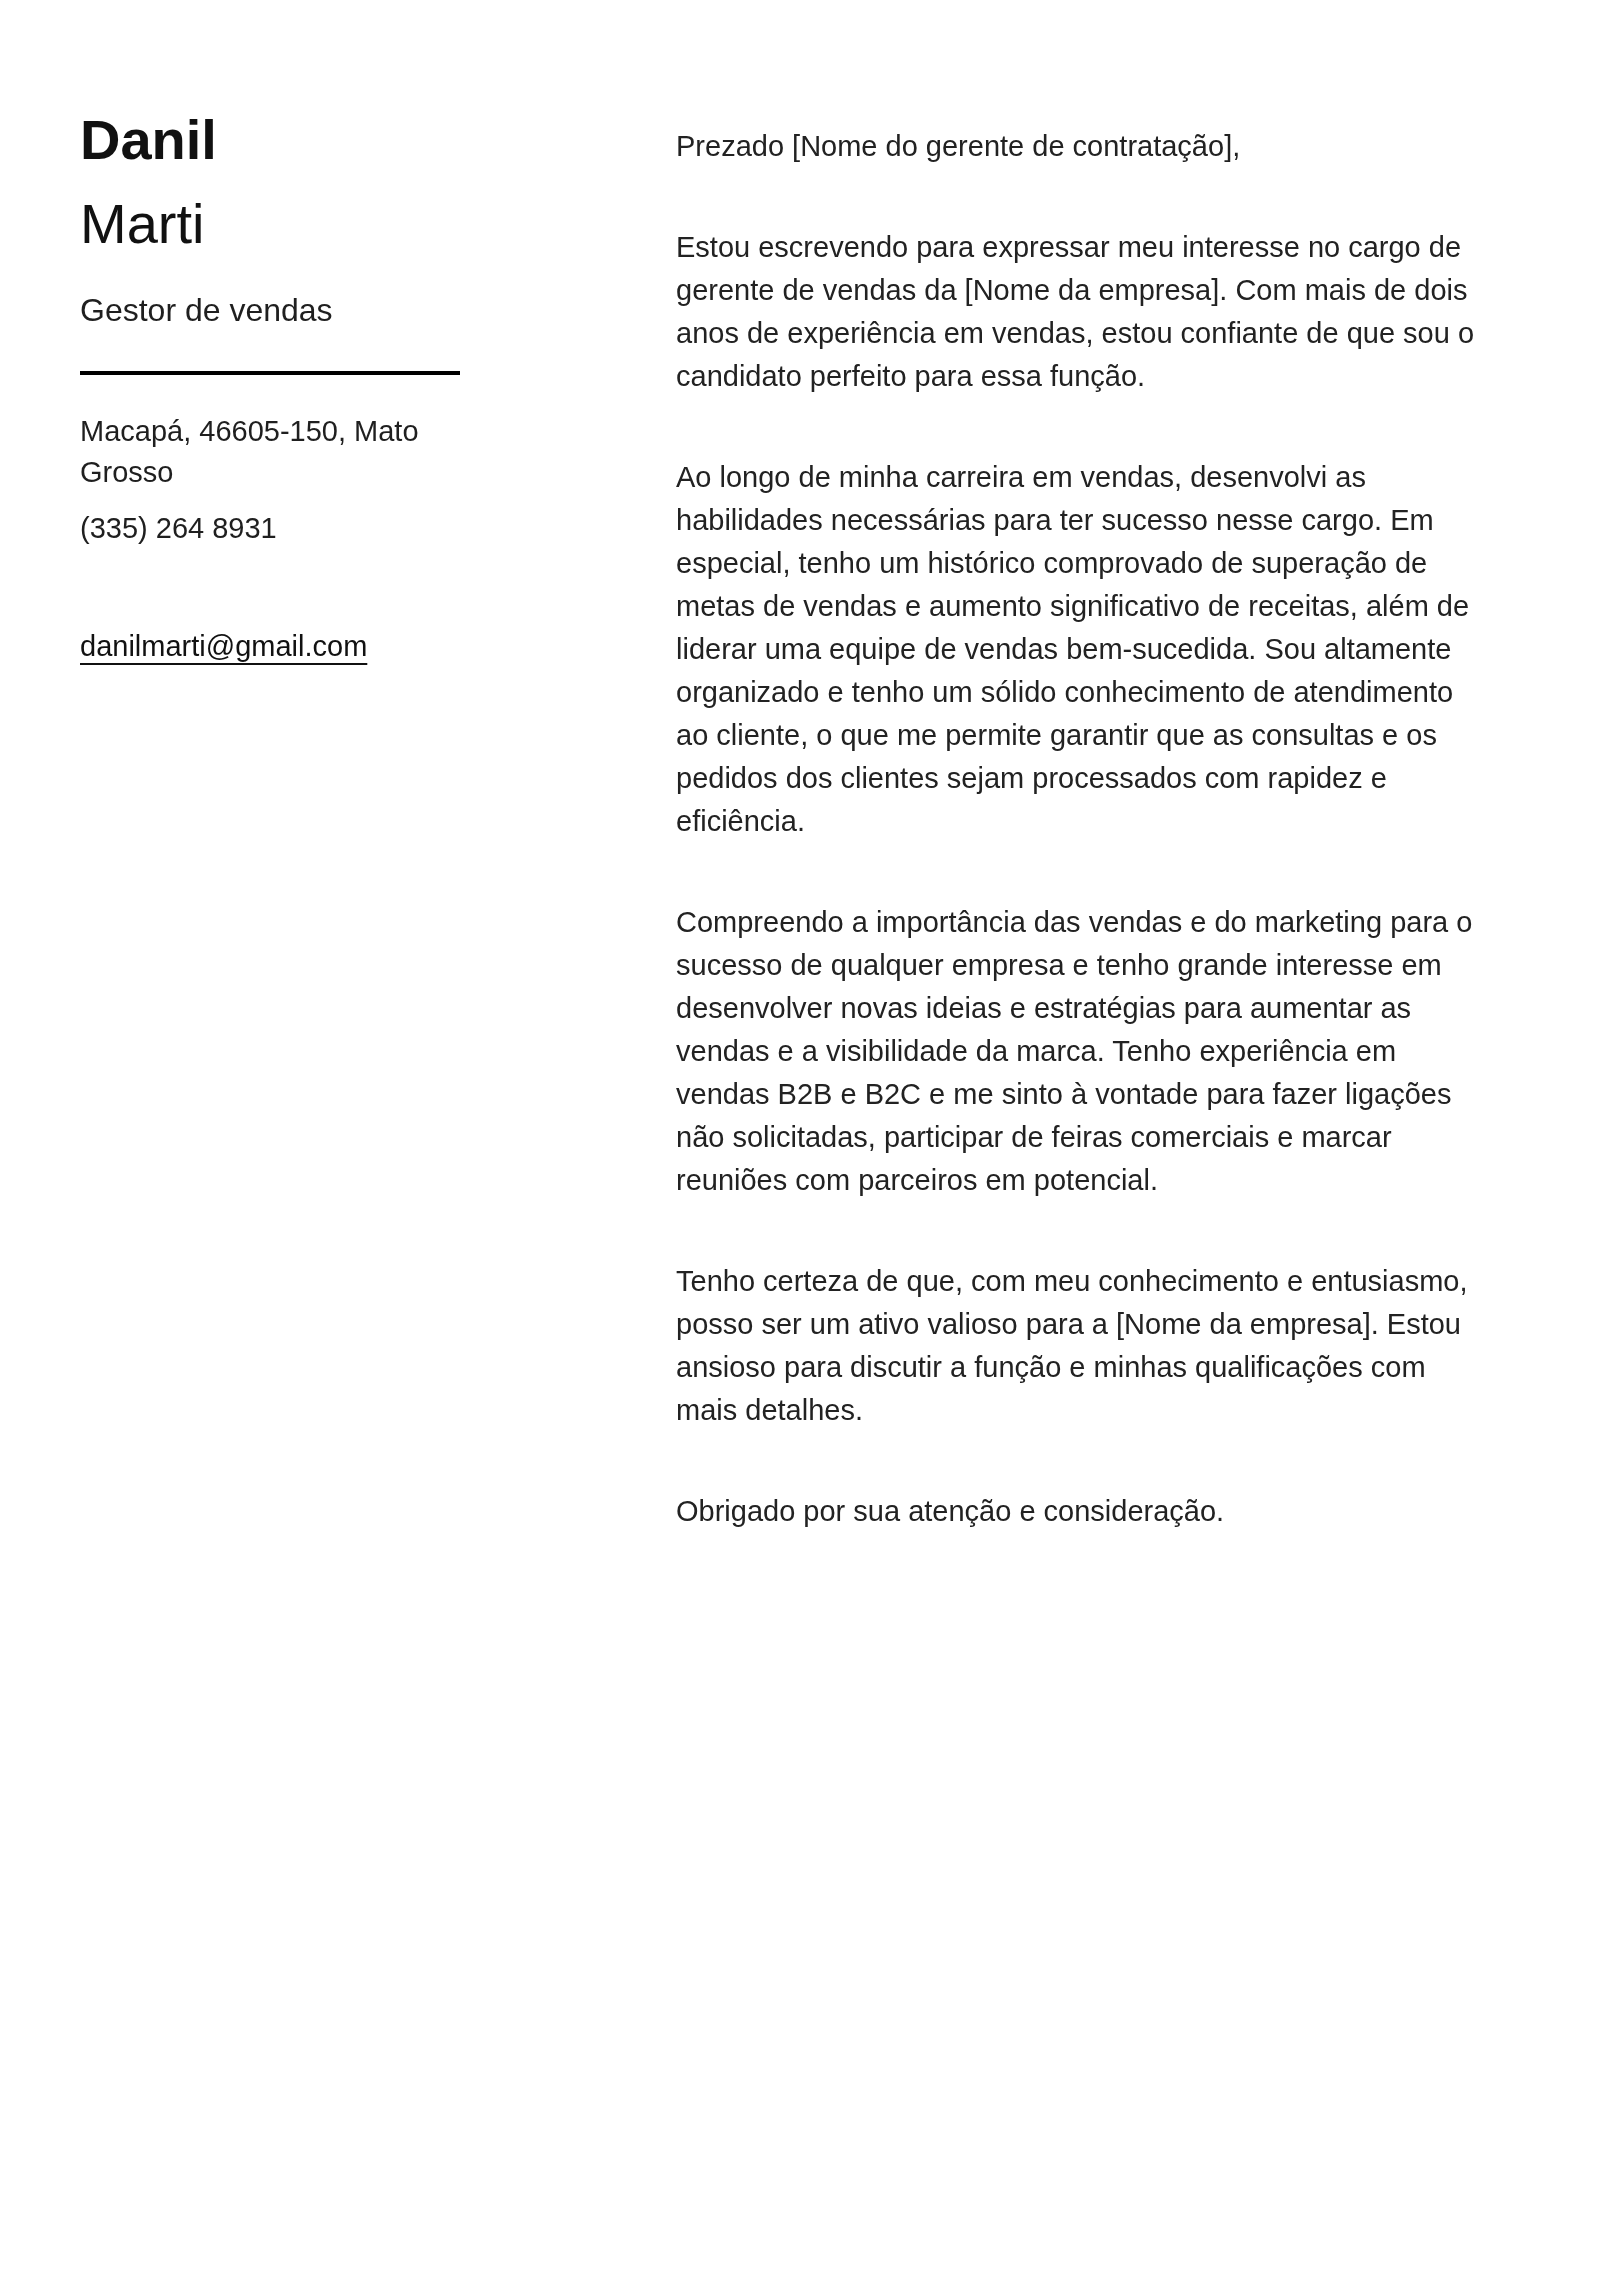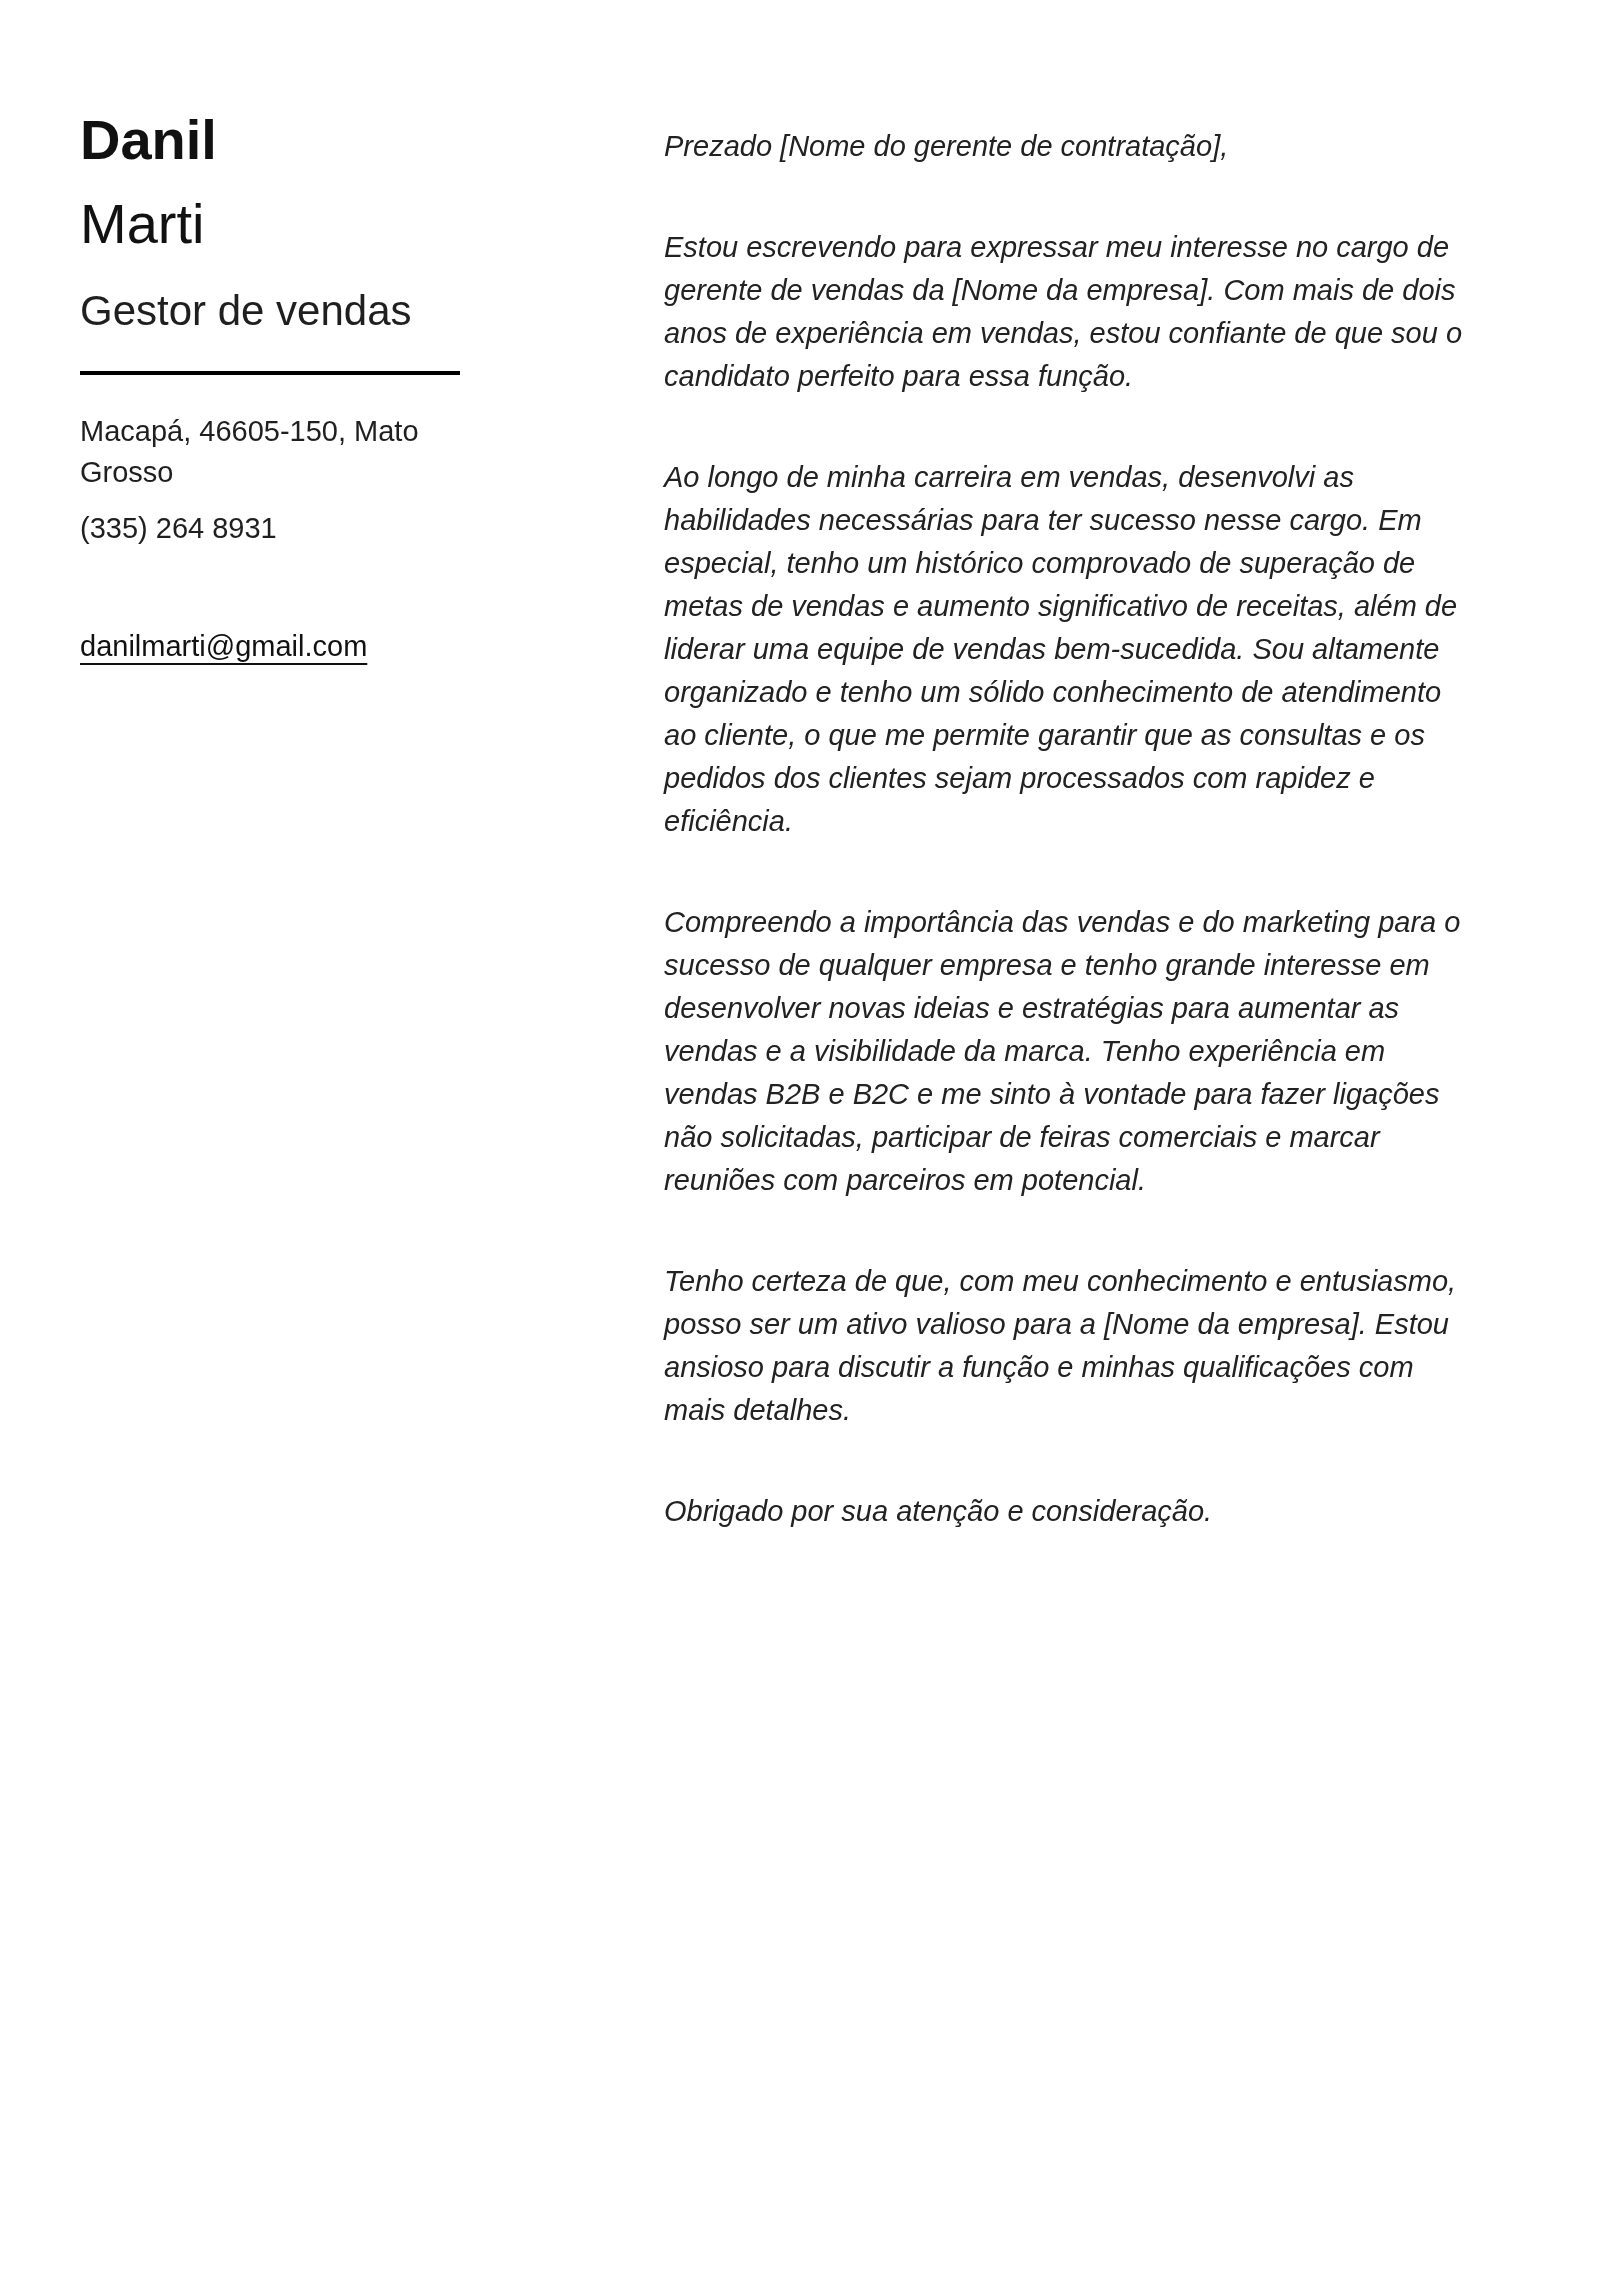--- a/index.html
+++ b/index.html
@@ -34,21 +34,21 @@
   .name .first {
     display: block;
     font-weight: 700;
   }
   .name .last {
     display: block;
     font-weight: 400;
   }
   .job-title {
     margin-top: 25px;
-    font-size: 42px;
+    font-size: 32px;
     line-height: 39px;
     color: #1f1f1f;
   }
   .divider {
     margin: 41px 0 0 0;
     width: 380px;
     height: 3.9px;
     background: #000000;
     border: none;
   }
@@ -81,23 +81,22 @@
   .letter {
     position: absolute;
     left: 660px;
     top: 125px;
     width: 887px;
     font-size: 29px;
     line-height: 43px;
     color: #222222;
   }
   .letter p {
-    margin: 0 0 58px 4px;
+    margin: 0 0 58px 16px;
     white-space: pre-line;
-    font-style: italic;
   }
   .letter p:last-child {
     margin-bottom: 0;
   }
 </style>
 </head>
 <body>
 
 <div class="page">
 

